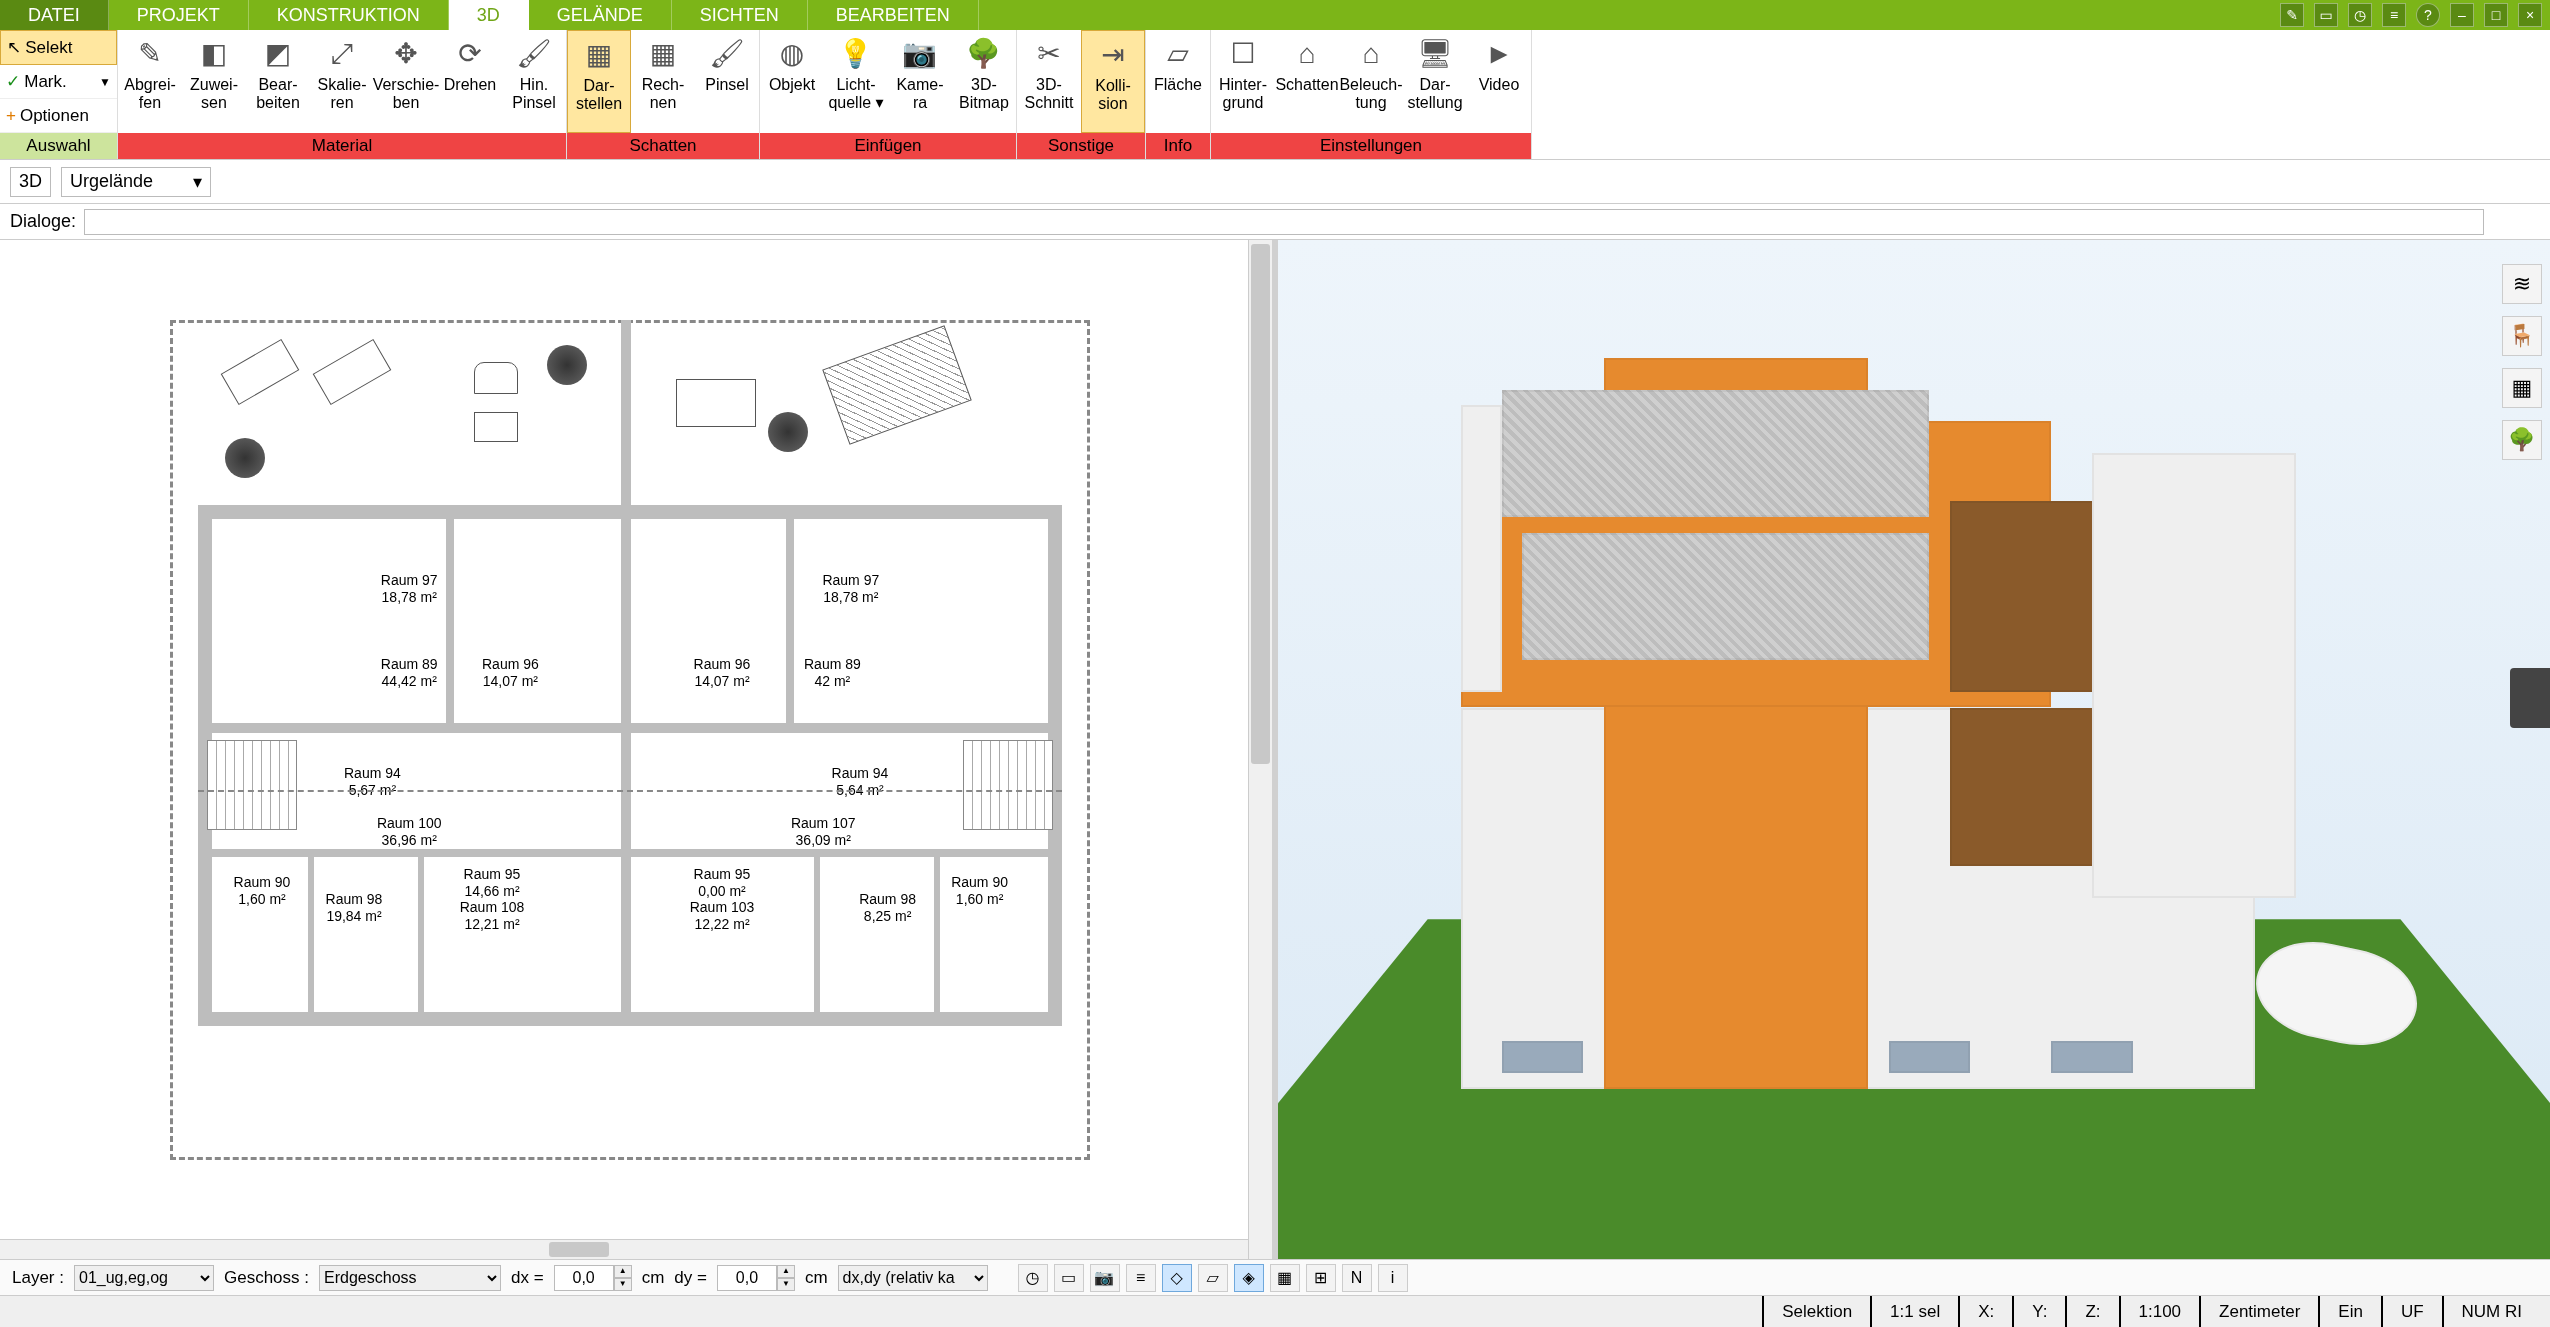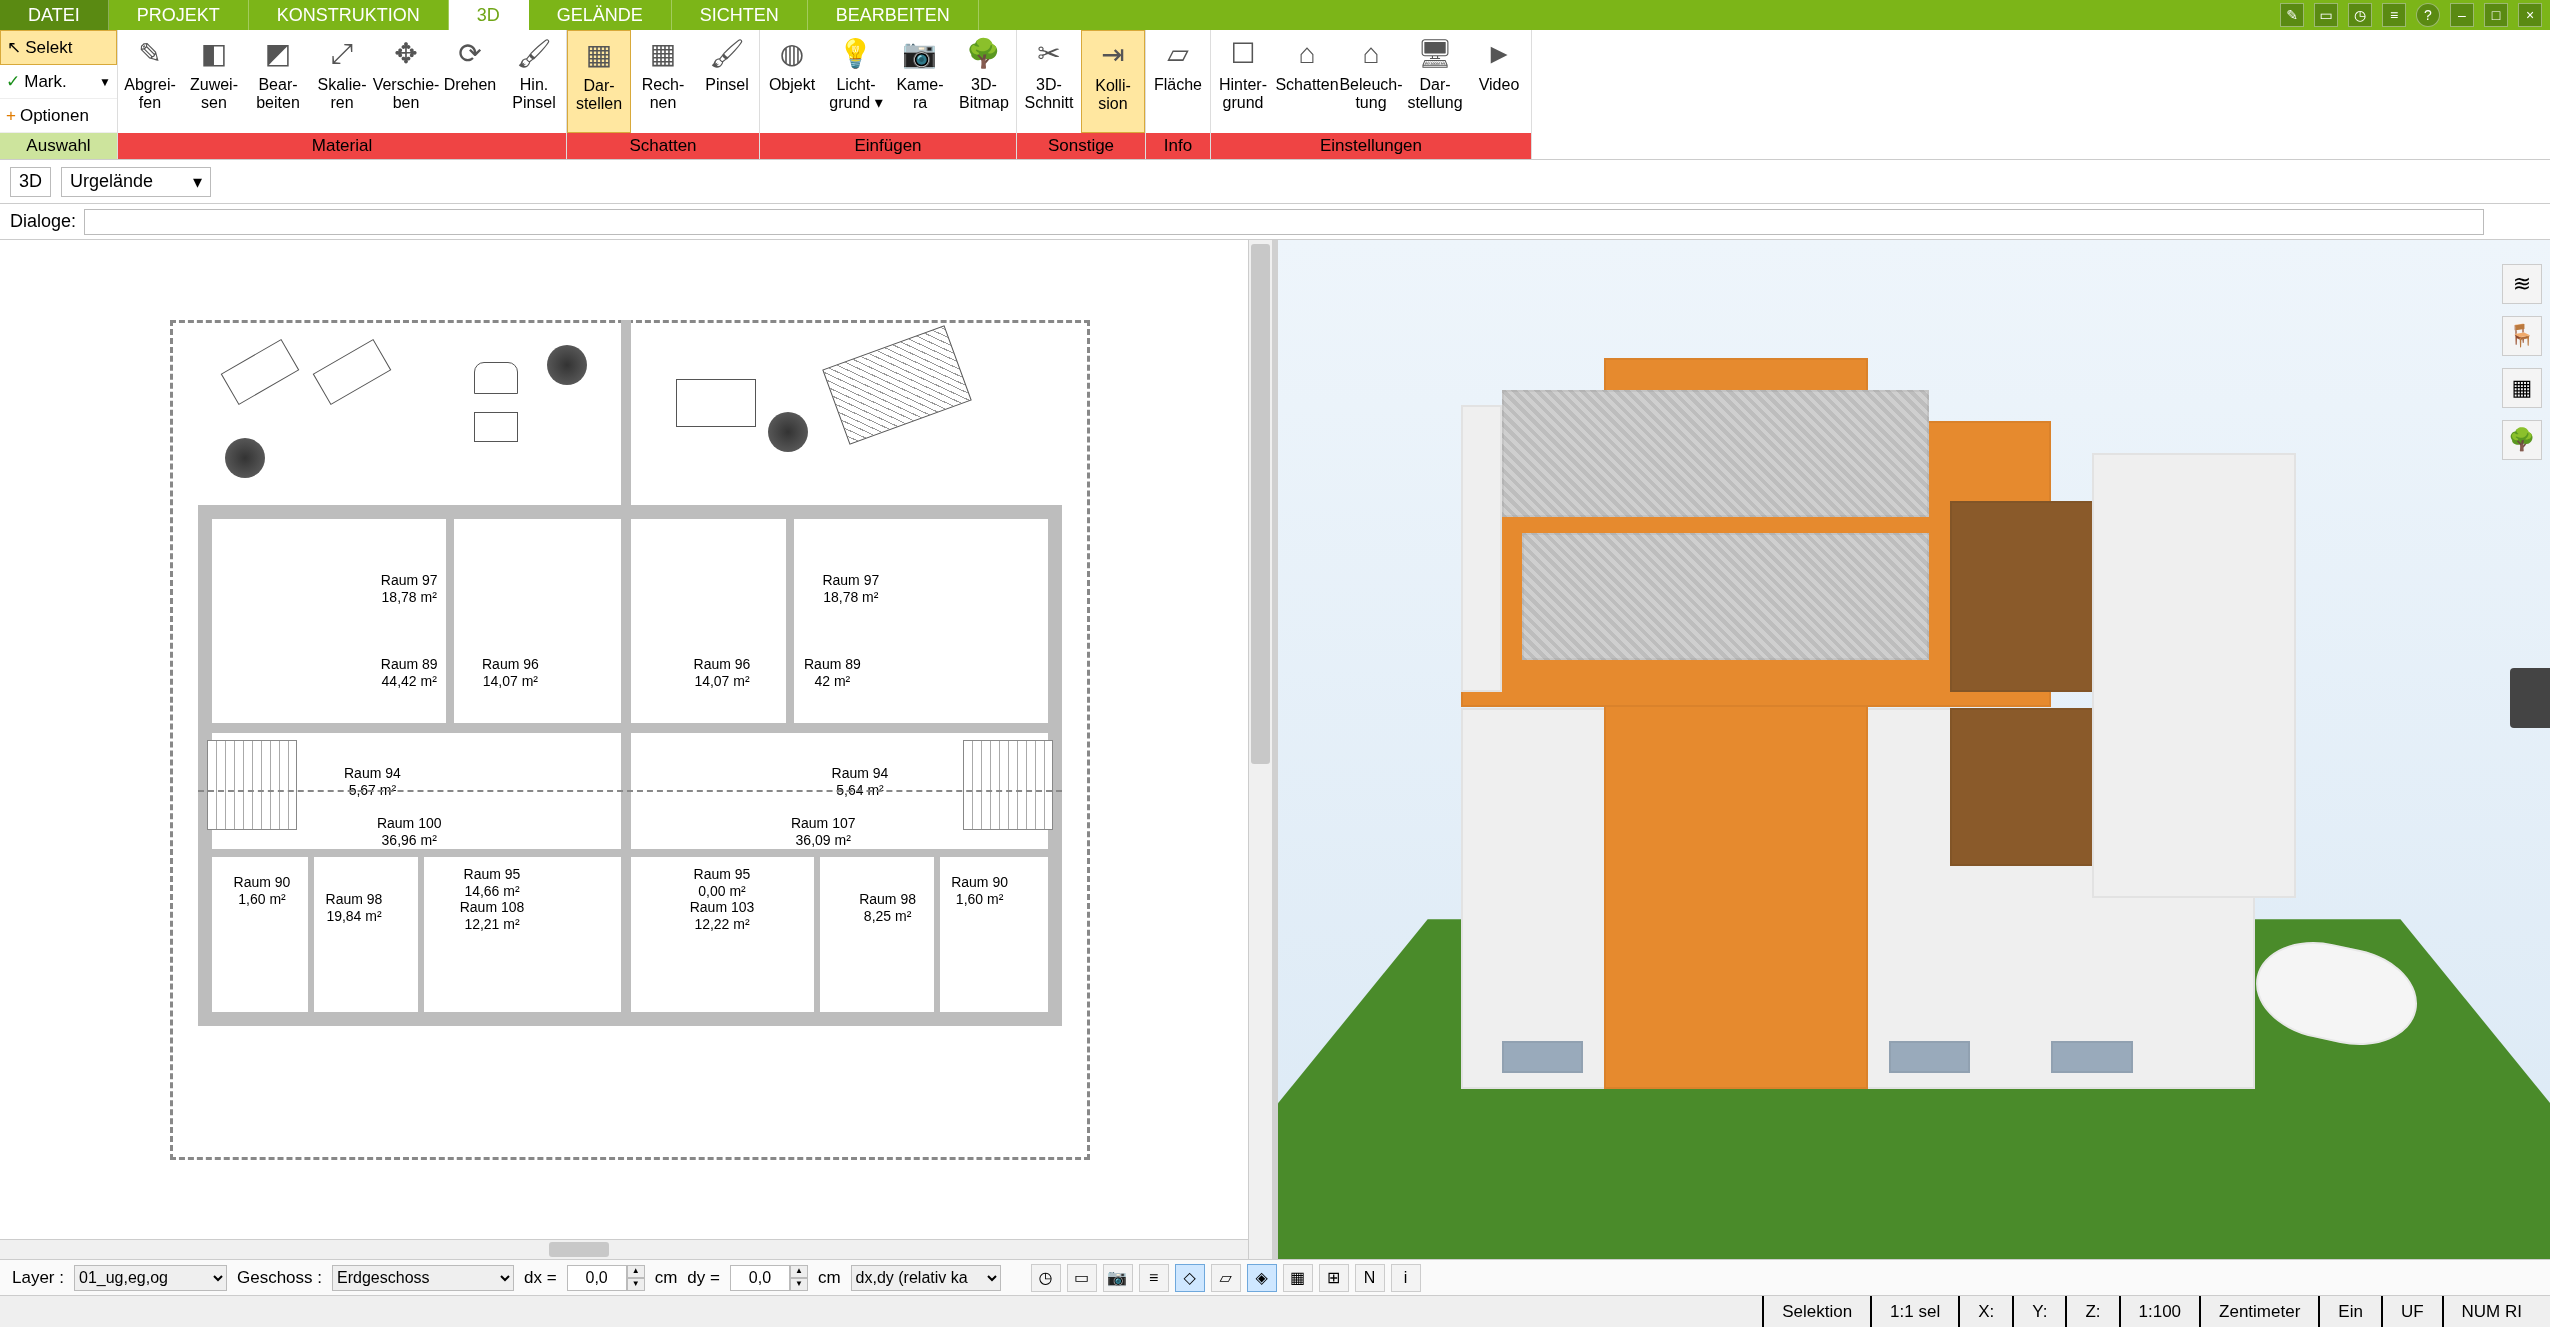--- a/index.html
+++ b/index.html
@@ -187,21 +187,21 @@
       </div>
       <div class="group lime">
         <div class="btns">
           <div class="btn">
             <div class="ico">◍</div>
             <div class="lbl">Objekt</div>
           </div>
           <div class="btn">
             <div class="ico">💡</div>
             <div class="lbl">Licht-
-grund ▾</div>
+quelle ▾</div>
           </div>
           <div class="btn">
             <div class="ico">📷</div>
             <div class="lbl">Kame-
 ra</div>
           </div>
           <div class="btn">
             <div class="ico">🌳</div>
             <div class="lbl">3D-
 Bitmap</div>
@@ -433,21 +433,21 @@
       <div class="t">🪑</div>
       <div class="t">▦</div>
       <div class="t">🌳</div>
     </div>
     <div class="tab-handle"></div>
   </div>
 </div>
 
 <div class="ctrlbar">
   <span class="lab">Layer :</span>
-  <select style="width:153px"><option>01_ug,eg,og</option></select>
+  <select style="width:140px"><option>01_ug,eg,og</option></select>
   <span class="lab">Geschoss :</span>
   <select style="width:182px"><option>Erdgeschoss</option></select>
   <span class="lab">dx =</span>
   <span class="numfield">
       <input value="0,0" style="">
       <span class="spin">
         <button>▲</button>
         <button>▼</button>
       </span>
     </span>

